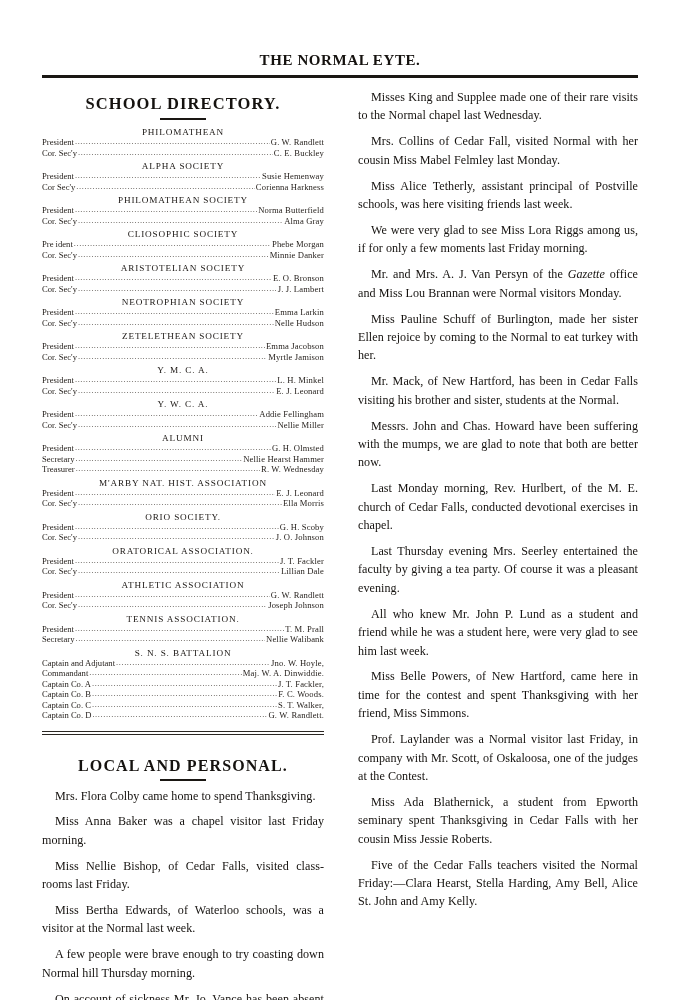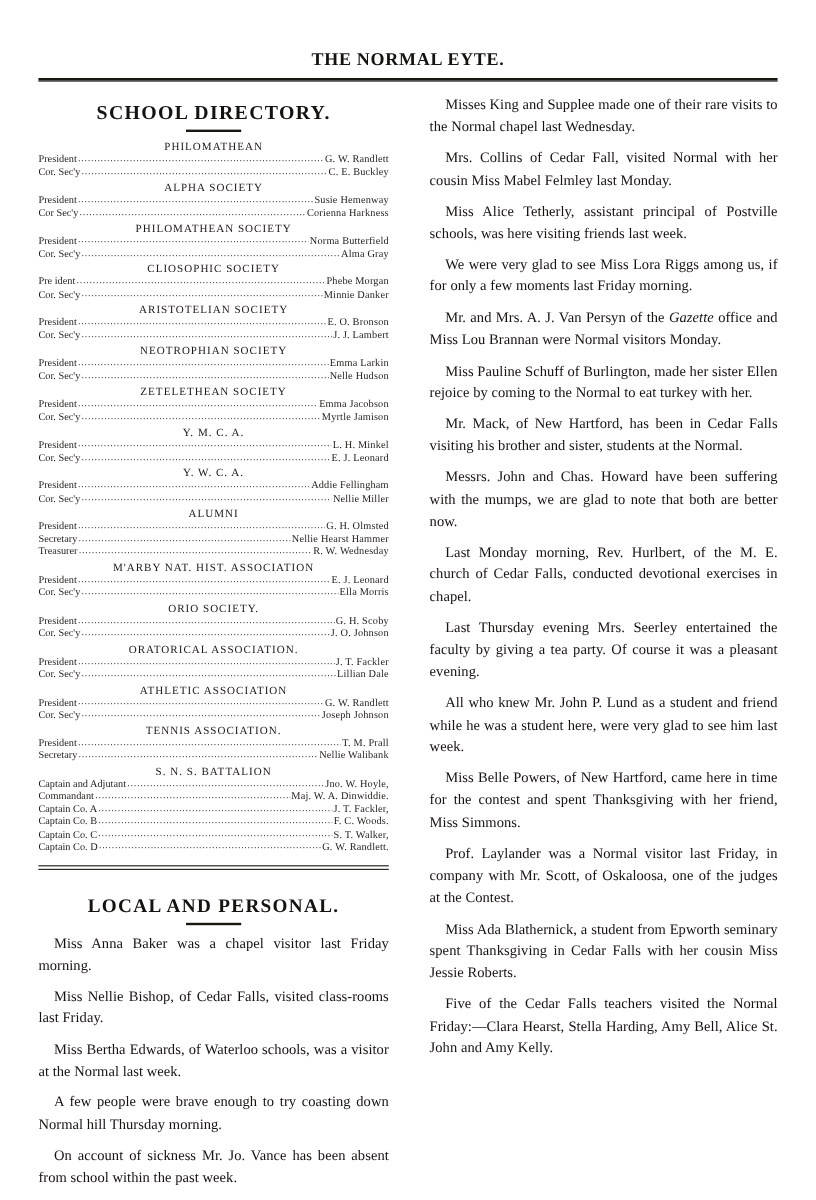--- a/index.html
+++ b/index.html
@@ -6,21 +6,21 @@
   html, body {
     width:680px; height:1000px;
     background:#ffffff;
     font-family:"Liberation Serif", serif;
     color:#15120f;
     overflow:hidden;
   }
   #page {
     position:relative;
     width:680px; height:1000px;
-    padding:0;
+    padding:10px;
   }
 
   
   .masthead {
     text-align:center;
     font-family:"Liberation Serif", serif;
     font-weight:bold;
     font-size:15px;
     letter-spacing:0.6px;
     padding-top:42px;
@@ -366,20 +366,21 @@
             </div>
           </div>
         </div>
 
       <div class="hr-double"></div>
 
       <h2 class="sect local">LOCAL AND PERSONAL.</h2>
       <div class="hr-short"></div>
 
       <div id="local-root">
+          <p class="para">Mrs. Flora Colby came home to spend Thanksgiving.</p>
           <p class="para">Miss Anna Baker was a chapel visitor last Friday morning.</p>
           <p class="para">Miss Nellie Bishop, of Cedar Falls, visited class-rooms last Friday.</p>
           <p class="para">Miss Bertha Edwards, of Waterloo schools, was a visitor at the Normal last week.</p>
           <p class="para">A few people were brave enough to try coasting down Normal hill Thursday morning.</p>
           <p class="para">On account of sickness Mr. Jo. Vance has been absent from school within the past week.</p>
         </div>
     </div>
 
     <div class="col col-right">
       <div id="right-root">

